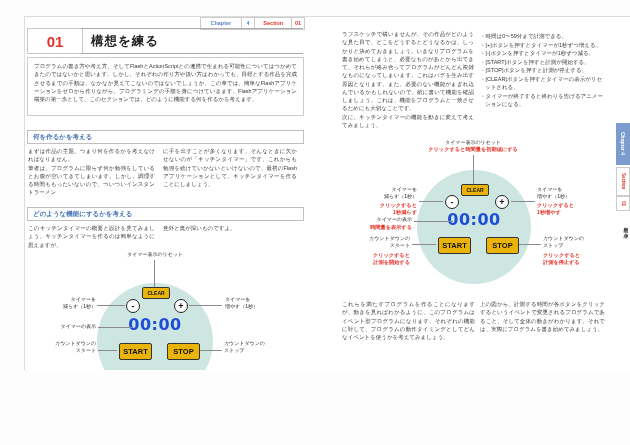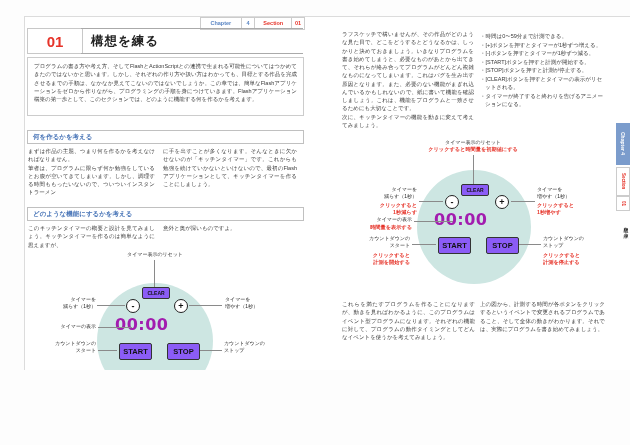--- a/index.html
+++ b/index.html
@@ -24,26 +24,26 @@
   .sechead{border:1px solid #c0c0c0;color:#4a76b8;font-weight:bold;font-size:6.5px;
            display:flex;align-items:center;padding-left:5px;background:#fff;}
   .bullets div{font-size:5.5px;line-height:1.55;word-break:break-all;
                padding-left:5px;text-indent:-5px;color:#3a3a3a;}
   
   .circle{border-radius:50%;background:#cde6e2;}
   .dlabel{font-size:5px;line-height:1.35;color:#222;white-space:pre-line;}
   .rednote{font-size:5.2px;line-height:1.35;color:#e63329;font-weight:bold;white-space:pre-line;}
   .t-center{text-align:center;} .t-right{text-align:right;} .t-left{text-align:left;}
   .hline{background:#8a8a8a;height:1px;} .vline{background:#8a8a8a;width:1px;}
-  .btn-rect{background:#8b5cf6;border:1px solid #333;border-radius:2px;display:flex;
+  .btn-rect{background:#eab308;border:1px solid #333;border-radius:2px;display:flex;
             align-items:center;justify-content:center;font-weight:bold;color:#111;}
   .btn-round{background:#fff;border:1.5px solid #222;border-radius:50%;display:flex;
              align-items:center;justify-content:center;font-weight:bold;color:#111;
              box-sizing:border-box;}
-  .bigtime{font-size:16px;font-weight:bold;color:#a21caf;letter-spacing:0.5px;
+  .bigtime{font-size:16px;font-weight:bold;color:#1d4ed8;letter-spacing:0.5px;text-align:center;
            font-family:"DejaVu Sans","Liberation Sans",sans-serif;}
   
   .pgbox{border:1px solid #bbb;font-size:5.5px;color:#444;display:flex;align-items:center;
          justify-content:center;background:#fff;}
   .bluebar{background:#7b9ccc;}
   .footertext{font-size:5px;color:#555;text-align:right;}
   .vtext{writing-mode:vertical-rl;text-orientation:mixed;}
   .sidetab-ch{background:#7b9ccc;color:#fff;font-size:5px;font-weight:bold;display:flex;
               align-items:center;justify-content:center;}
   .sidetab-sec{background:#fff;border:1px solid #ccc;color:#e63329;font-size:4.5px;font-weight:bold;

